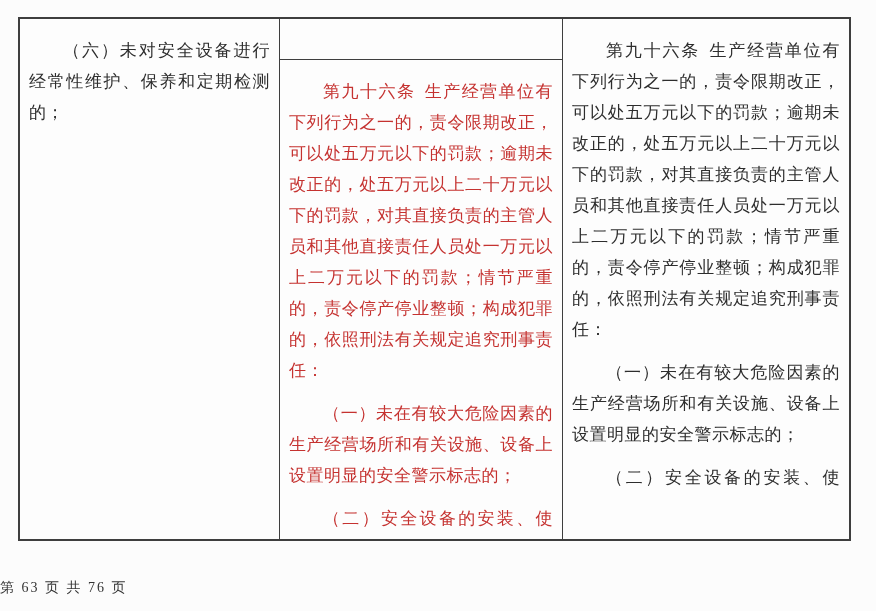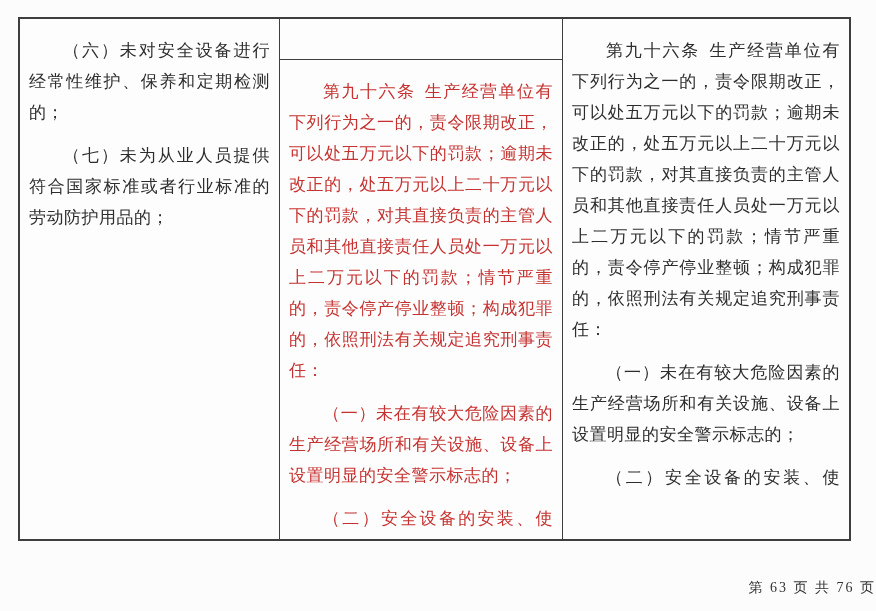--- a/index.html
+++ b/index.html
@@ -75,37 +75,36 @@
   }
   .article-no {
     font-weight: normal;
     margin-right: 0.55em;
   }
   .footer {
     position: absolute;
     left: 0;
     top: 579px;
     width: 100%;
-    text-align: right;
+    text-align: left;
     font-size: 14px;
     letter-spacing: 2px;
     color: #333333;
   }
 </style>
 </head>
 <body>
 
 <div class="page">
 
   <div class="law-table">
 
     <div class="col col-left">
       <div class="cell cell-full">
         <p class="para">（六）未对安全设备进行经常性维护、保养和定期检测的；</p>
-        <p class="para">（七）未为从业人员提供符合国家标准或者行业标准的劳动防护用品的；</p>
       </div>
     </div>
 
     <div class="col col-mid">
       <div class="cell cell-top">
         <p class="para no-indent red"></p>
       </div>
       <div class="cell cell-main">
         <p class="para red"><span class="article-no">第九十六条</span><span>生产经营单位有下列行为之一的，责令限期改正，可以处五万元以下的罚款；逾期未改正的，处五万元以上二十万元以下的罚款，对其直接负责的主管人员和其他直接责任人员处一万元以上二万元以下的罚款；情节严重的，责令停产停业整顿；构成犯罪的，依照刑法有关规定追究刑事责任：</span></p>
         <p class="para red">（一）未在有较大危险因素的生产经营场所和有关设施、设备上设置明显的安全警示标志的；</p>

